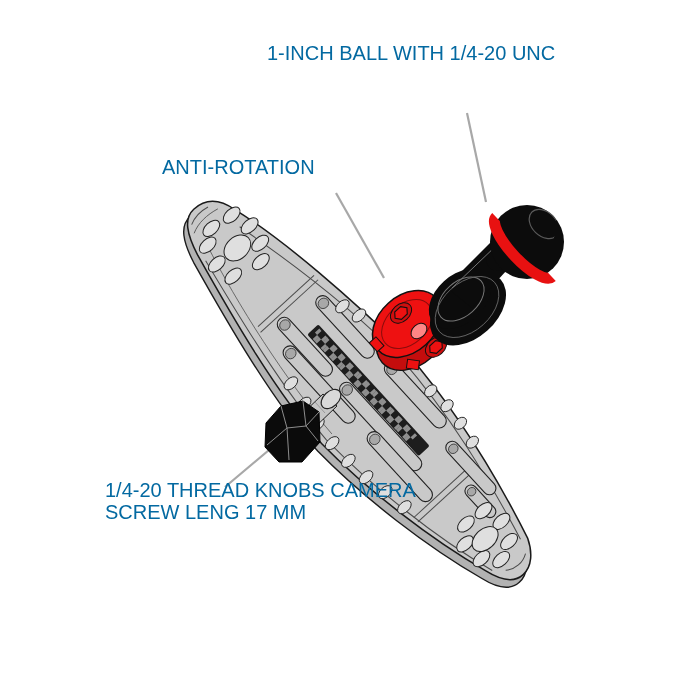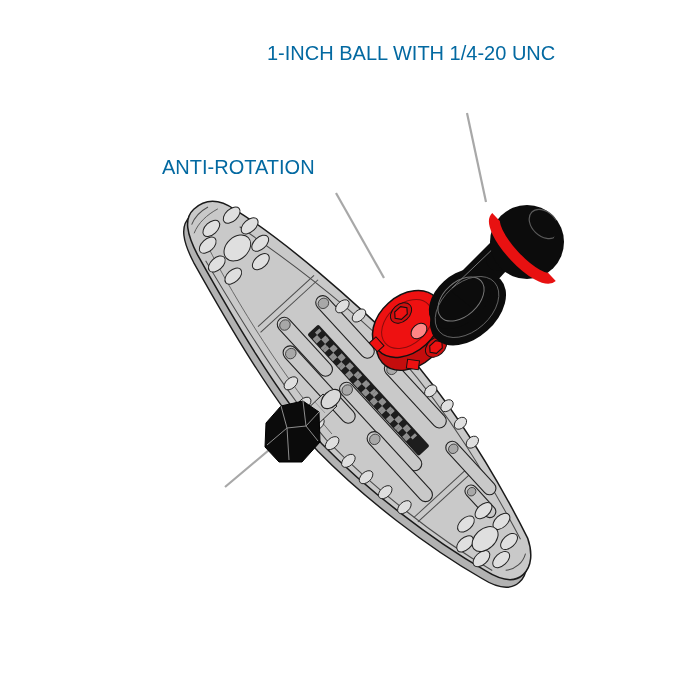--- a/index.html
+++ b/index.html
@@ -169,14 +169,18 @@
       <ellipse cx="544" cy="224" rx="17" ry="12" transform="rotate(44 544 224)" clip-path="url(#ballClip)" fill="none" stroke="#5a5a5a" stroke-width="1.2"></ellipse>
     </g>
   </svg>
 
   <div id="label-ball" class="callout">
     <span>1-INCH BALL WITH 1/4-20 UNC</span>
   </div>
   <div id="label-washer" class="callout">
     <span>ANTI-ROTATION</span>
   </div>
+  <div id="label-knob" class="callout">
+    <span>1/4-20 THREAD KNOBS CAMERA</span>
+    <span>SCREW LENG 17 MM</span>
+  </div>
 
 </div>
 
 </body></html>

